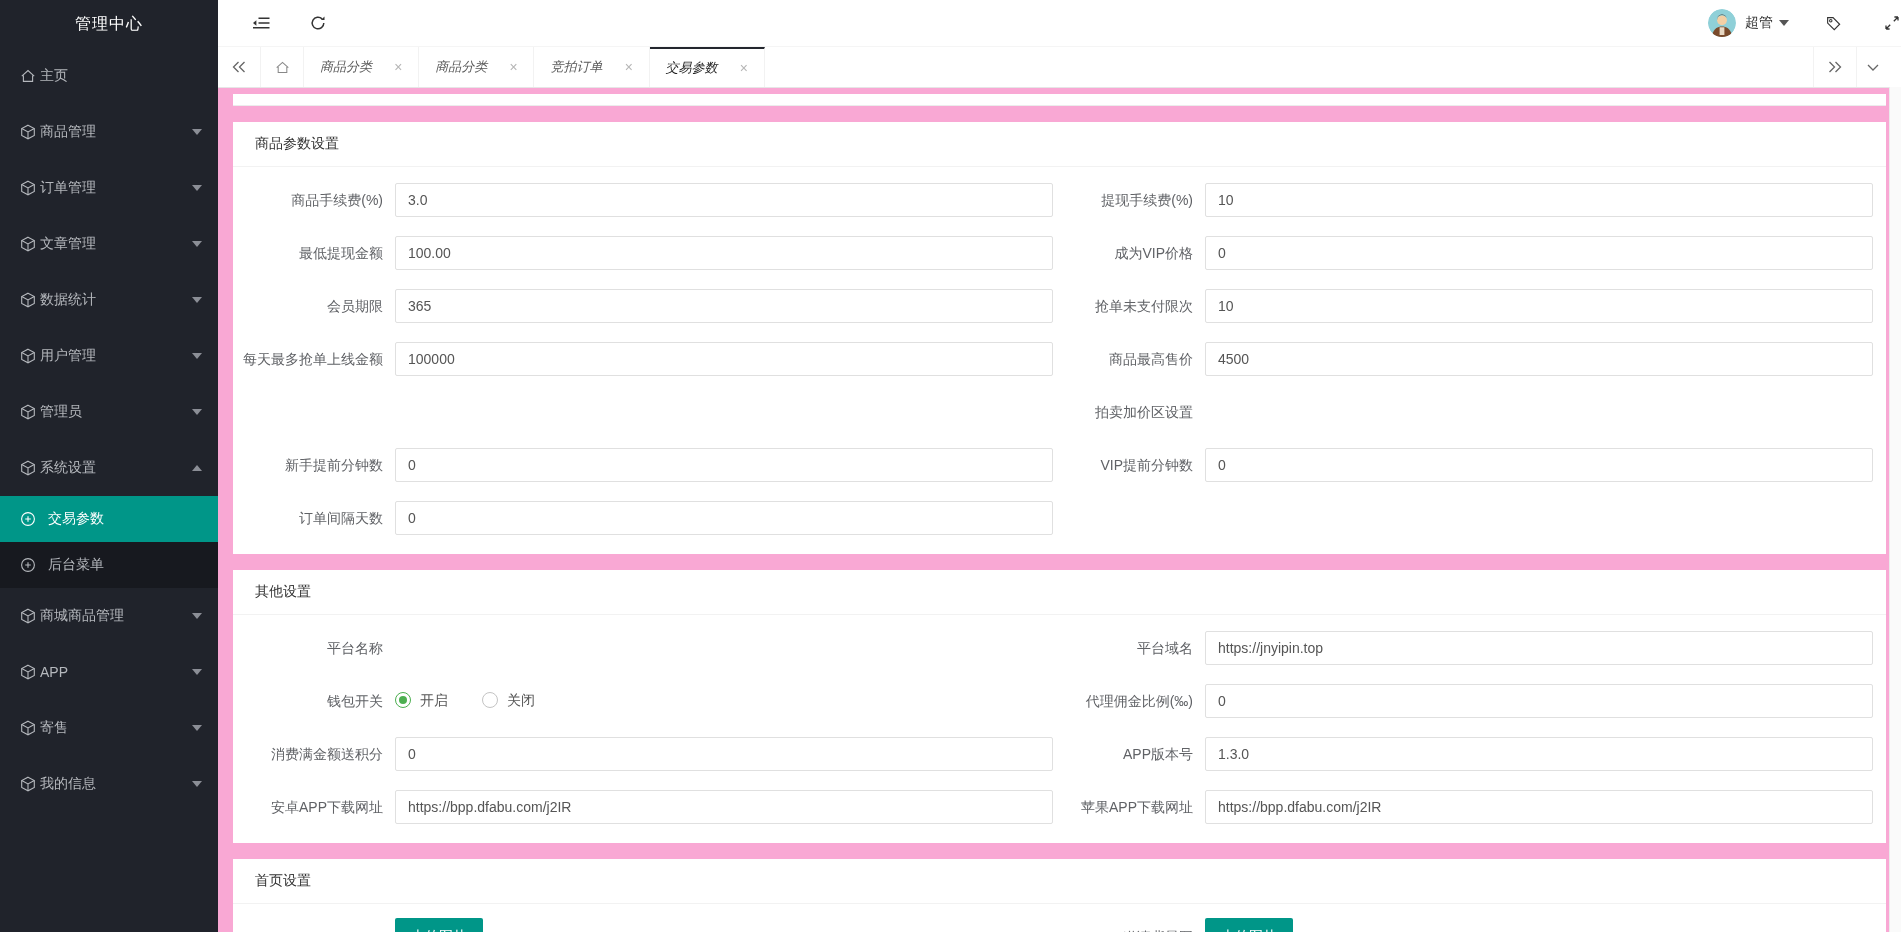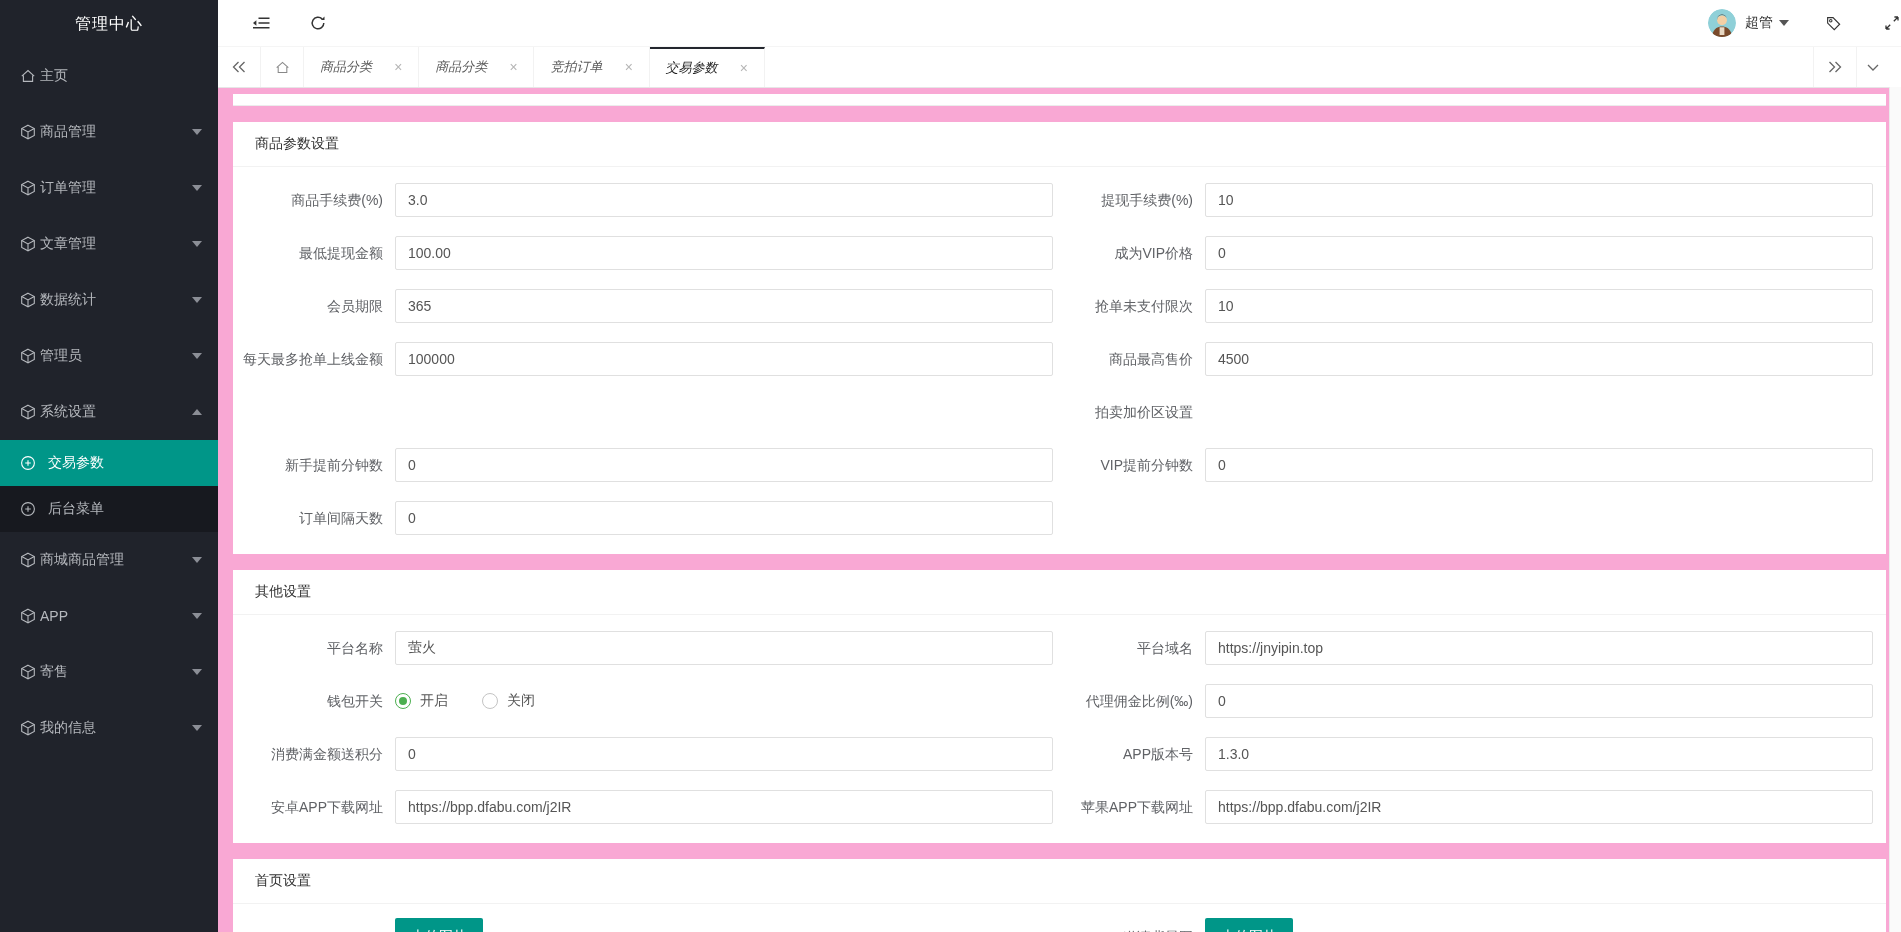--- a/index.html
+++ b/index.html
@@ -47,21 +47,21 @@
   .panel-h{padding:13px 22px;font-size:14px;color:#333;border-bottom:1px solid #f2f2f2;}
   .panel-b{padding:14px 13px 2px 0;}
   .frow{display:flex;margin-bottom:15px;}
   .cell{display:flex;align-items:center;width:50%;min-height:38px;}
   .cell .lbl{text-align:right;padding-right:12px;font-size:14px;color:#606266;line-height:1.35;}
   .cell.cl .lbl{flex:0 0 150px;}
   .cell.cr .lbl{flex:0 0 140px;}
   .cell .ctl{flex:1;display:flex;align-items:center;}
   .inp{width:100%;height:34px;box-sizing:border-box;border:1px solid #e0e0e0;border-radius:2px;padding:0 12px;font-size:14px;color:#555;background:#fff;outline:none;font-family:inherit;}
   .rgroup{display:flex;align-items:center;gap:34px;height:38px;}
-  .ritem{display:flex;align-items:center;gap:9px;font-size:14px;color:#555;cursor:pointer;}
+  .ritem{display:flex;align-items:flex-start;gap:9px;font-size:14px;color:#555;cursor:pointer;}
   .rdot{width:16px;height:16px;border:1px solid #c4c4c4;border-radius:50%;background:#fff;position:relative;flex:none;box-sizing:border-box;}
   .rdot.on{border-color:#4caf50;}
   .rdot.on::after{content:"";position:absolute;left:3px;top:3px;right:3px;bottom:3px;border-radius:50%;background:#4caf50;}
   .upbtn{height:38px;padding:0 16px;background:#009688;color:#fff;border:none;border-radius:2px;font-size:14px;cursor:pointer;font-family:inherit;}
   
   .scrollstrip{position:absolute;top:87px;right:0;bottom:0;width:11px;background:#fafafa;border-left:1px solid #ebebeb;}
 </style>
 </head>
 <body>
 
@@ -119,20 +119,34 @@
         </span>
       </div>
       <div class="s-item">
         <span class="ic">
           <svg viewBox="0 0 16 16" width="16" height="16">
             <path d="M8 1.2 14.3 4.6v6.8L8 14.8 1.7 11.4V4.6z" fill="none" stroke="currentColor" stroke-width="1.1"></path>
             <path d="M1.7 4.6 8 8l6.3-3.4M8 8v6.8" fill="none" stroke="currentColor" stroke-width="1.1"></path>
           </svg>
         </span>
         <span>数据统计</span>
+        <span class="ic caret">
+          <svg viewBox="0 0 10 6" width="10" height="6">
+            <path d="M0 0h10L5 6z" fill="currentColor"></path>
+          </svg>
+        </span>
+      </div>
+      <div class="s-item">
+        <span class="ic">
+          <svg viewBox="0 0 16 16" width="16" height="16">
+            <path d="M8 1.2 14.3 4.6v6.8L8 14.8 1.7 11.4V4.6z" fill="none" stroke="currentColor" stroke-width="1.1"></path>
+            <path d="M1.7 4.6 8 8l6.3-3.4M8 8v6.8" fill="none" stroke="currentColor" stroke-width="1.1"></path>
+          </svg>
+        </span>
+        <span>用户管理</span>
         <span class="ic caret">
           <svg viewBox="0 0 10 6" width="10" height="6">
             <path d="M0 0h10L5 6z" fill="currentColor"></path>
           </svg>
         </span>
       </div>
       <div class="s-item">
         <span class="ic">
           <svg viewBox="0 0 16 16" width="16" height="16">
             <path d="M8 1.2 14.3 4.6v6.8L8 14.8 1.7 11.4V4.6z" fill="none" stroke="currentColor" stroke-width="1.1"></path>
@@ -437,23 +451,20 @@
               <div class="cell cr"></div>
             </div>
           </div>
         </div>
         <div class="panel">
           <div class="panel-h">其他设置</div>
           <div class="panel-b">
             <div class="frow">
               <div class="cell cl">
                 <div class="lbl">平台名称</div>
-                <div class="ctl">
-                  <input class="inp" type="text" value="萤火" style="">
-                </div>
               </div>
               <div class="cell cr">
                 <div class="lbl">平台域名</div>
                 <div class="ctl">
                   <input class="inp" type="text" value="https://jnyipin.top" style="">
                 </div>
               </div>
             </div>
             <div class="frow">
               <div class="cell cl">

